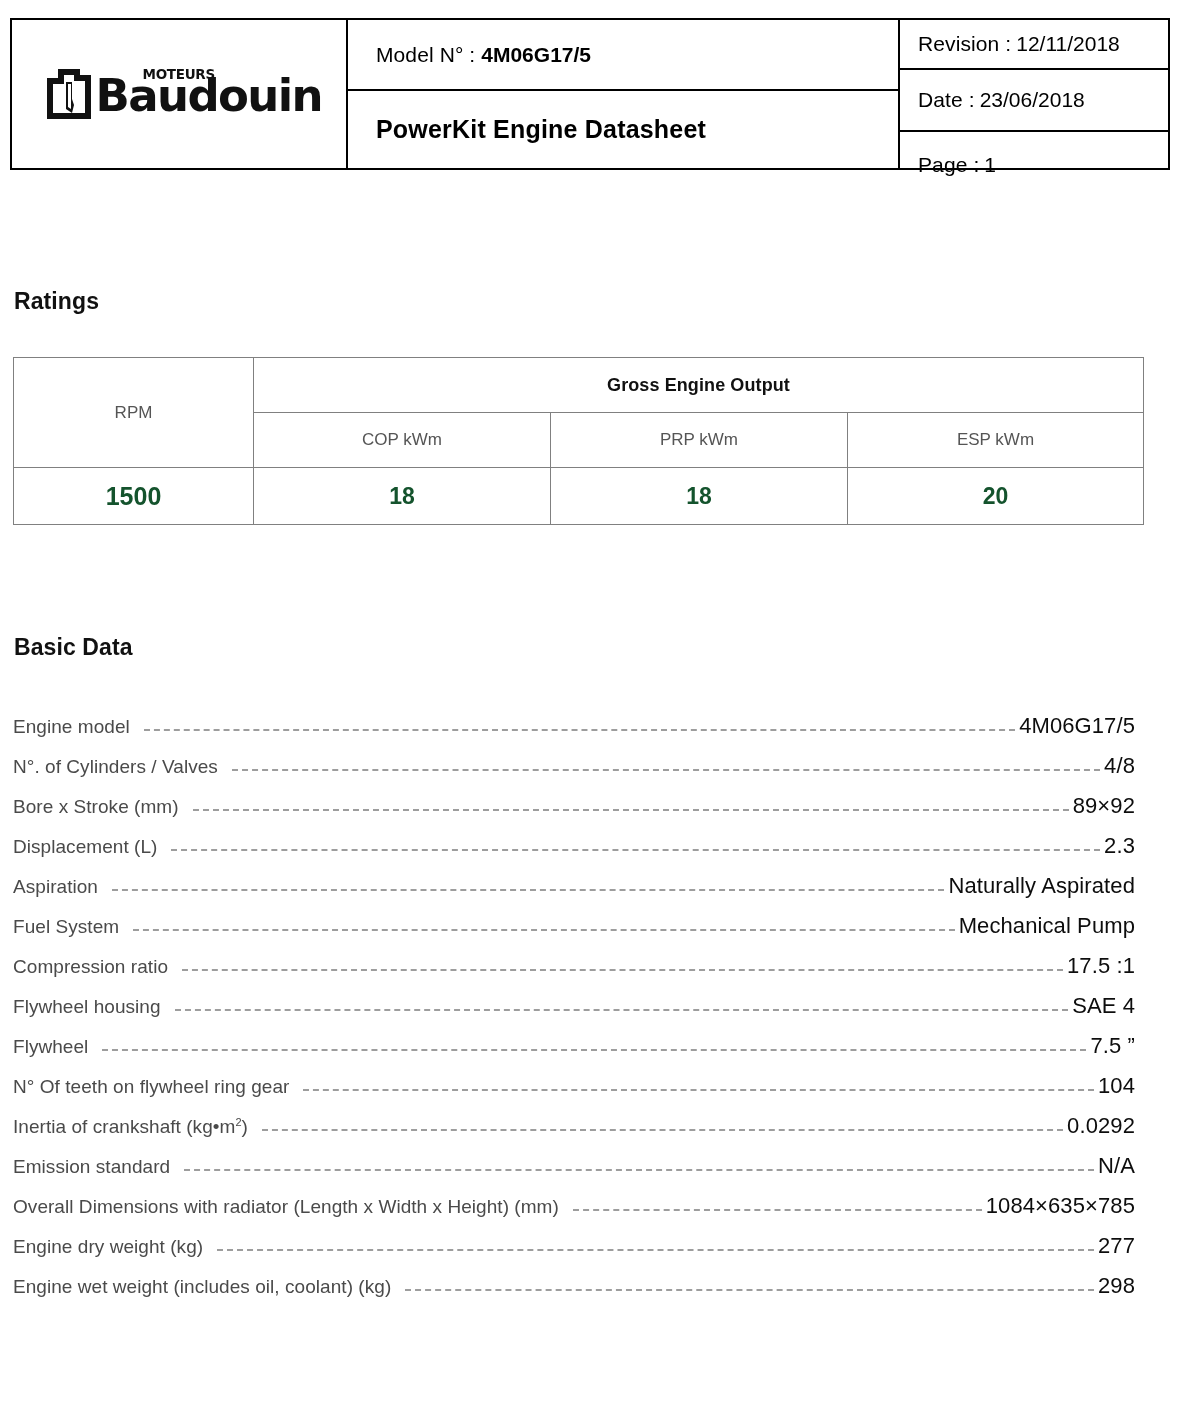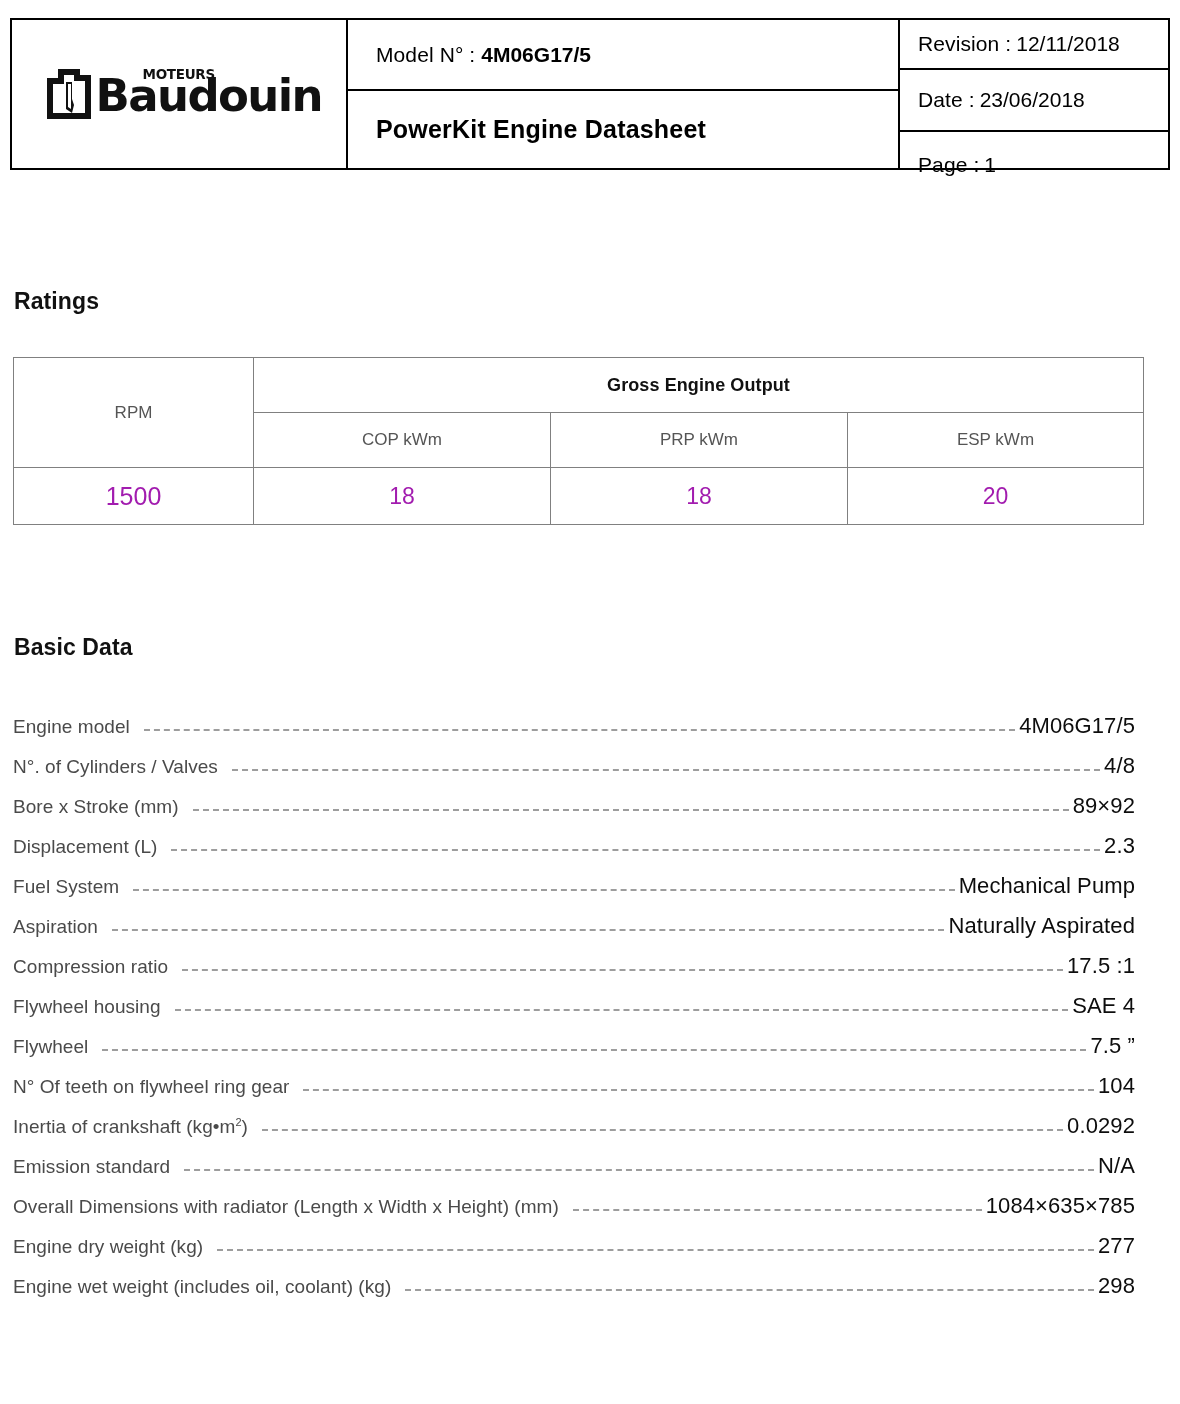--- a/index.html
+++ b/index.html
@@ -187,22 +187,22 @@
   }
   .rt-sub {
     height: 54px;
     font-size: 17px;
     font-weight: 400;
     color: #555;
   }
   .rt-val {
     height: 56px;
     font-size: 23px;
-    font-weight: 400;
-    color: #a21caf;
+    font-weight: 700;
+    color: #14532d;
   }
   .rt-val.first { font-size: 25px; }
 
   
   .basic-list {
     position: absolute;
     left: 13px;
     top: 713px;
     width: 1122px;
   }
@@ -340,30 +340,30 @@
       <span class="basic-label">Bore x Stroke (mm)</span>
       <span class="basic-leader"></span>
       <span class="basic-value">89×92</span>
     </div>
     <div class="basic-row">
       <span class="basic-label">Displacement (L)</span>
       <span class="basic-leader"></span>
       <span class="basic-value">2.3</span>
     </div>
     <div class="basic-row">
+      <span class="basic-label">Aspiration</span>
+      <span class="basic-leader"></span>
+      <span class="basic-value">Naturally Aspirated</span>
+    </div>
+    <div class="basic-row">
       <span class="basic-label">Fuel System</span>
       <span class="basic-leader"></span>
       <span class="basic-value">Mechanical Pump</span>
     </div>
     <div class="basic-row">
-      <span class="basic-label">Aspiration</span>
-      <span class="basic-leader"></span>
-      <span class="basic-value">Naturally Aspirated</span>
-    </div>
-    <div class="basic-row">
       <span class="basic-label">Compression ratio</span>
       <span class="basic-leader"></span>
       <span class="basic-value">17.5 :1</span>
     </div>
     <div class="basic-row">
       <span class="basic-label">Flywheel housing</span>
       <span class="basic-leader"></span>
       <span class="basic-value">SAE 4</span>
     </div>
     <div class="basic-row">

